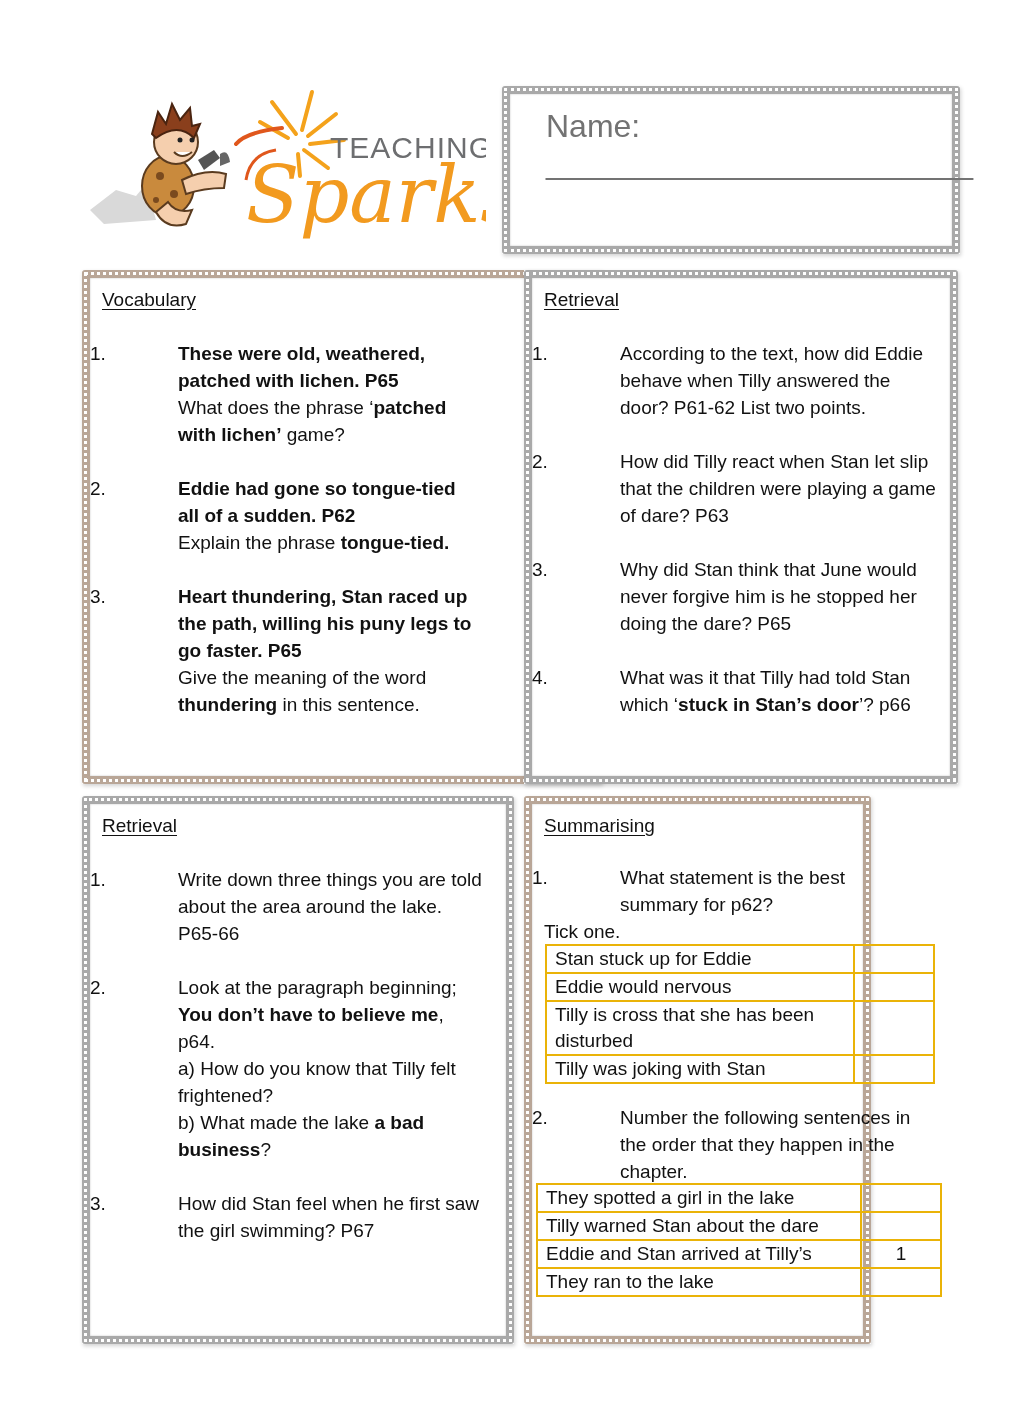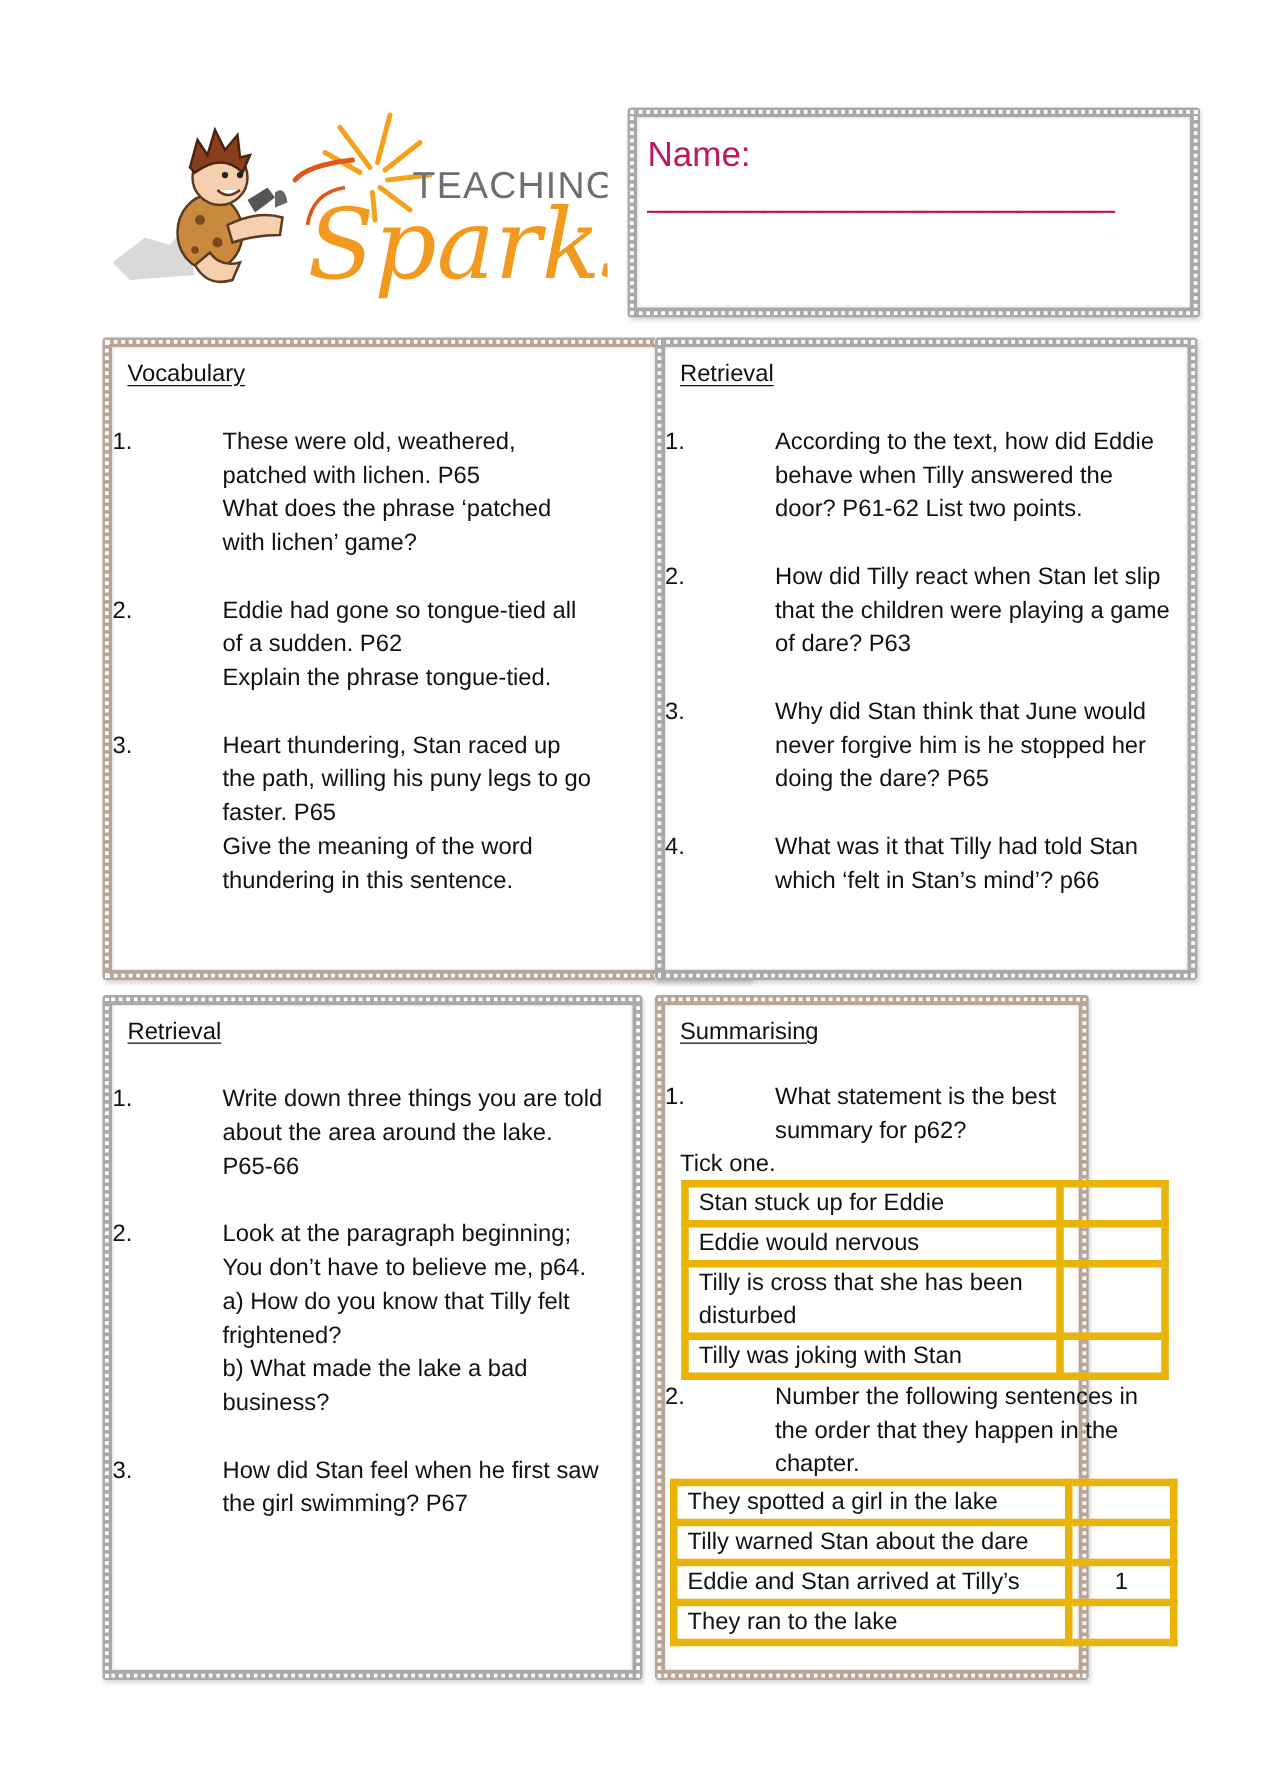--- a/index.html
+++ b/index.html
@@ -27,34 +27,34 @@
     position: absolute; inset: 8px; background: #fff;
     box-shadow: inset 0 0 2px rgba(0,0,0,0.25);
   }
   .frame.tan  { --fc: #b9a697; }
   .frame.grey { --fc: #a9a9a9; }
 
   .content { position: absolute; inset: 8px; padding: 0; z-index: 2; }
 
   
   #info-box { left: 502px; top: 86px; width: 458px; height: 168px; }
-  .info-line { position: absolute; left: 8px; font-size: 28px; color: #be185d; }
+  .info-line { position: absolute; left: 36px; font-size: 32px; color: #737373; }
 
   
   #logo { position: absolute; left: 86px; top: 84px; width: 400px; height: 160px; }
 
   .section-title { position: absolute; left: 12px; top: 11px; font-size: 19px; text-decoration: underline; text-underline-offset: 3px; }
 
   ol.qlist { position: absolute; margin: 0; padding: 0; list-style: none; font-size: 19px; line-height: 27px; }
   ol.qlist li { position: relative; padding-left: 44px; margin-bottom: 27px; }
   ol.qlist li .num { position: absolute; left: 11px; top: 0; }
-  b { font-weight: normal; }
+  b { font-weight: bold; }
 
   table.tick { position: absolute; border-collapse: collapse; font-size: 19px; }
-  table.tick td { border: 6px solid #eab308; padding: 0 8px; line-height: 26px; vertical-align: top; margin-left: 38px; }
+  table.tick td { border: 2px solid #eab308; padding: 0 8px; line-height: 26px; vertical-align: top; margin-left: 38px; }
   table.tick td.box { width: 62px; text-align: center; }
 </style>
 </head>
 <body>
 
 <div id="logo">
   <svg width="400" height="160" viewBox="0 0 400 160">
 
     <path d="M4 126 L30 106 L50 112 L60 100 L70 136 L18 140 Z" fill="#d9d9d9"></path>
 
@@ -134,21 +134,21 @@
       <li>
         <span class="num" style="left:-44px">2.</span>
         <span>How did Tilly react when Stan let slip that the children were playing a game of dare? P63</span>
       </li>
       <li>
         <span class="num" style="left:-44px">3.</span>
         <span>Why did Stan think that June would never forgive him is he stopped her doing the dare? P65</span>
       </li>
       <li>
         <span class="num" style="left:-44px">4.</span>
-        <span>What was it that Tilly had told Stan which ‘</span><b>felt in Stan’s mind</b><span>’? p66</span>
+        <span>What was it that Tilly had told Stan which ‘</span><b>stuck in Stan’s door</b><span>’? p66</span>
       </li>
     </ol>
   </div>
 </div>
 
 <div class="frame grey" style="left:82px; top:796px; width:432px; height:548px;">
   <div class="inner"></div>
   <div class="content">
     <div class="section-title">Retrieval</div>
     <ol class="qlist" style="left:44px; top:62px; width:350px;">

